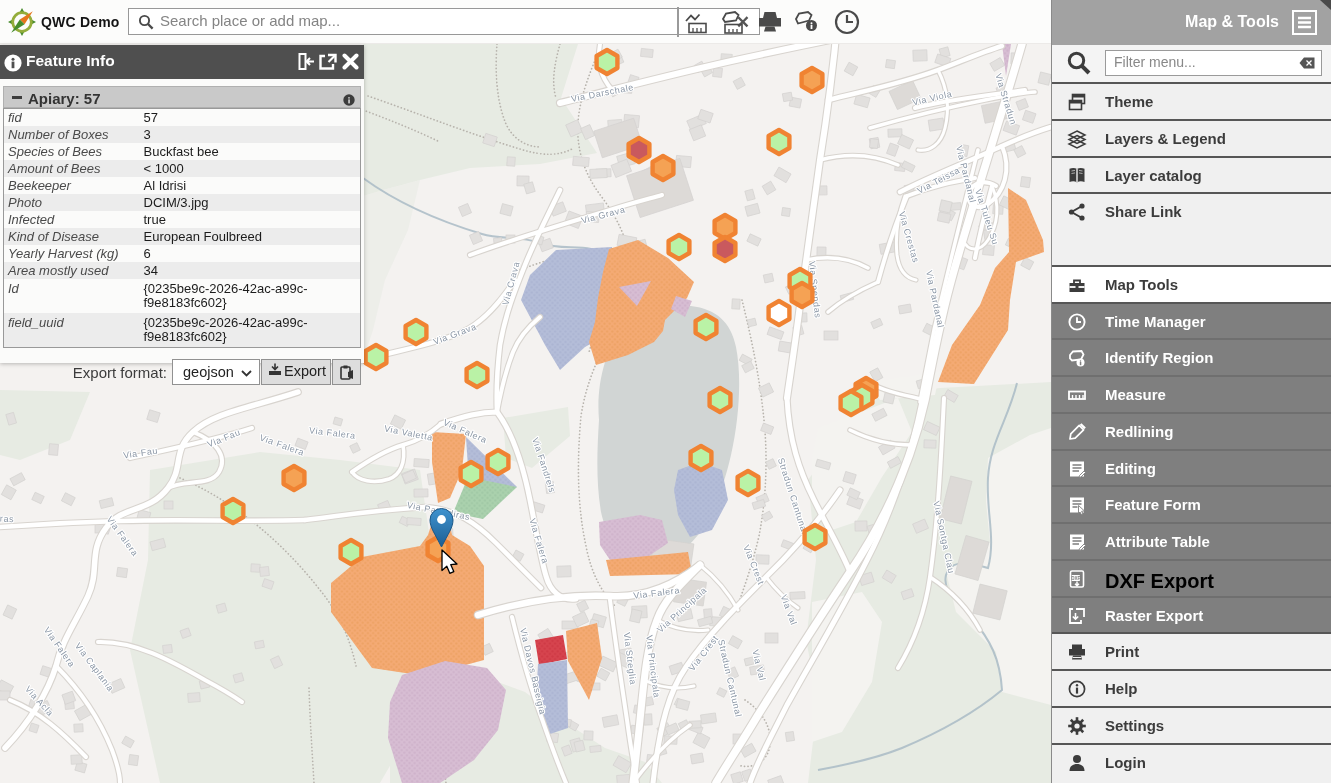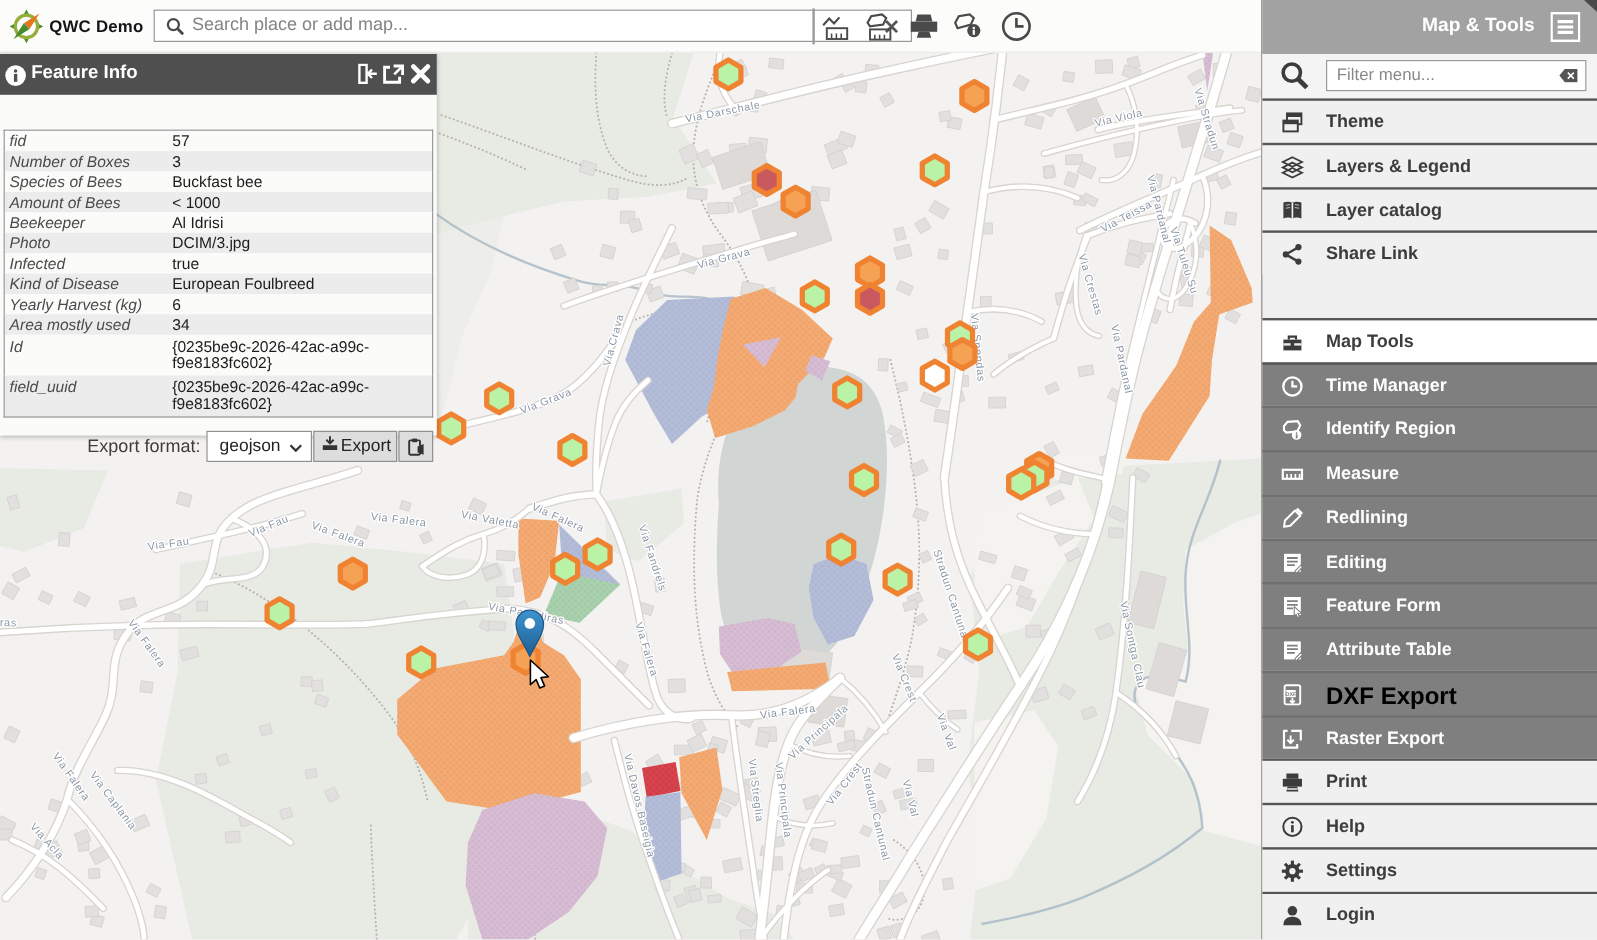--- a/index.html
+++ b/index.html
@@ -651,20 +651,29 @@
     <span style="position:absolute;left:319px;top:8px"><svg width="18" height="17" viewBox="0 0 18 17" style="">
           <path d="M6,3 L1.5,3 L1.5,15.5 L14,15.5 L14,11" fill="none" stroke="#fff" stroke-width="2.4"></path>
           <path d="M9,2 L16.5,2 L16.5,9.5" fill="none" stroke="#fff" stroke-width="2.4"></path>
           <path d="M16,2.5 L9.5,9" stroke="#fff" stroke-width="2.2"></path>
         </svg></span>
     <span style="position:absolute;left:342px;top:8px"><svg width="17" height="17" viewBox="0 0 17 17" style="">
           <path d="M2.5,2.5 L14.5,14.5 M14.5,2.5 L2.5,14.5" stroke="#fff" stroke-width="4" stroke-linecap="round"></path>
         </svg></span>
   </div>
   <div id="pbody">
+    <div id="apiary">
+        <span id="minus"></span>
+        <span style="position:absolute;left:24px;top:3px;font-weight:bold;font-size:15px;color:#333">Apiary: 57</span>
+      <span style="position:absolute;right:5px;top:5px"><svg width="12" height="12" viewBox="0 0 12 12" style="">
+            <circle cx="6" cy="6" r="5.7" fill="#3c3c3c"></circle>
+            <circle cx="6" cy="3.8" r="0.9" fill="#ccc"></circle>
+            <rect x="5.2" y="5.4" width="1.7" height="4" fill="#ccc"></rect>
+          </svg></span>
+      </div>
     <table id="attrs">
         <tbody>
           <tr class="even">
             <td class="k">fid</td>
             <td class="v">57</td>
           </tr>
           <tr class="odd">
             <td class="k">Number of Boxes</td>
             <td class="v">3</td>
           </tr>

